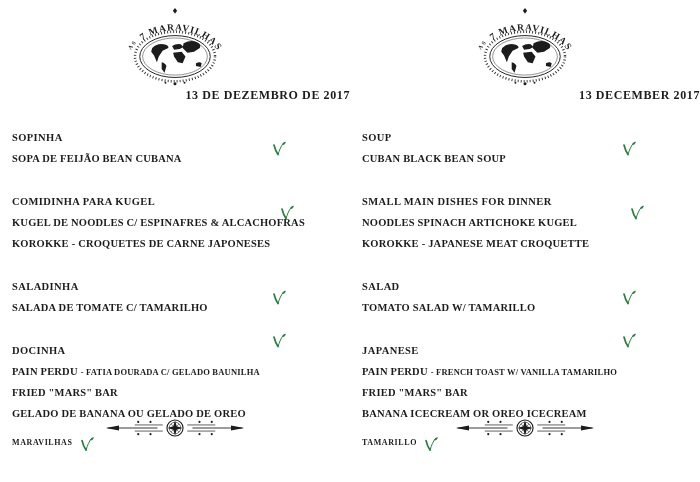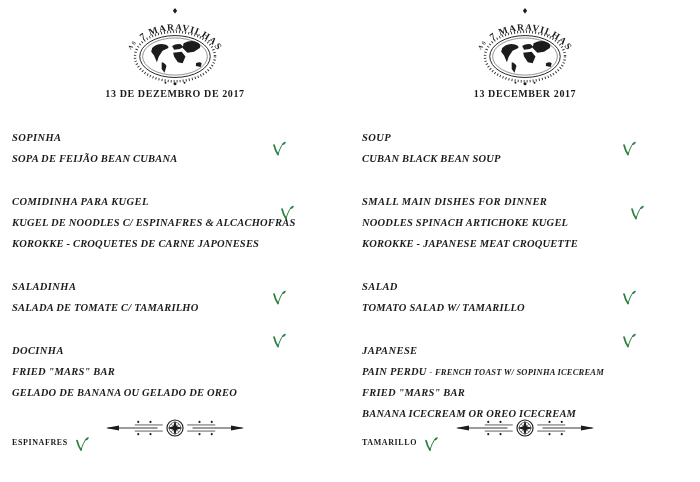--- a/index.html
+++ b/index.html
@@ -13,25 +13,25 @@
   .col { position:absolute; top:0; width:350px; height:482px; }
   .col-pt { left:0; }
   .col-en { left:350px; }
 
   .logo-wrap { margin-top:7px; text-align:center; height:80px; }
   .logo-svg { display:inline-block; }
   .arc-text { font-family:"Liberation Serif","DejaVu Serif",serif; font-weight:bold;
               font-size:10px; letter-spacing:1px; fill:var(--ink); }
   .logo-as { font-size:6px; }
 
-  .date { text-align:center; margin-top:1px; font-size:10px; font-weight:bold;
+  .date { text-align:right; margin-top:1px; font-size:12px; font-weight:bold;
           letter-spacing:.6px; }
 
   .sections { position:absolute; left:12px; width:320px; top:125px; }
-  .menu-section { margin-bottom:22px;font-style:italic; }
+  .menu-section { margin-bottom:22px; }
   .row { position:relative; height:21px; line-height:21px; white-space:nowrap; }
   .heading { font-size:10.5px; font-weight:bold; letter-spacing:.4px; }
   .item { font-size:10.5px; font-weight:bold; letter-spacing:.2px; }
   .sub { font-size:8.5px; font-weight:bold; letter-spacing:.2px; margin-left:3px; }
 
   .veg { position:absolute; left:260px; top:0; width:14px; height:16px; color:var(--green); }
   .veg.raised { top:-5px; }
 
   .divider-wrap { position:absolute; top:417px; left:0; width:350px; text-align:center; }
   .divider-svg { color:var(--ink); }
@@ -151,36 +151,39 @@
       </section>
 
       <section class="menu-section">
         <div class="row">
           <span class="heading">DOCINHA</span>
           <svg class="veg raised">
               <use href="#veg-sym"></use>
             </svg>
         </div>
         <div class="row">
+          <span class="item">PAIN PERDU</span><span class="sub">- FATIA DOURADA C/ GELADO BAUNILHA</span>
+        </div>
+        <div class="row">
           <span class="item">FRIED "MARS" BAR</span>
         </div>
         <div class="row">
           <span class="item">GELADO DE BANANA OU GELADO DE OREO</span>
         </div>
       </section>
     </div>
 
     <div class="divider-wrap">
       <svg class="divider-svg" width="140" height="22" viewBox="0 0 160 24">
           <use href="#divider-sym"></use>
         </svg>
     </div>
 
     <div class="footer">
-      <span class="footer-label">ESPINAFRES</span>
+      <span class="footer-label">MARAVILHAS</span>
       <svg class="veg-inline" viewBox="0 0 14 16">
           <use href="#veg-sym"></use>
         </svg>
     </div>
   </div>
 
   <div class="col col-en">
     <div class="logo-wrap">
       <svg class="logo-svg" width="118" height="80" viewBox="0 0 120 84">
         <path d="M60,1 l2.2,3 -2.2,3 -2.2,-3 z" class="map-fill"></path>
@@ -250,21 +253,21 @@
       </section>
 
       <section class="menu-section">
         <div class="row">
           <span class="heading">JAPANESE</span>
           <svg class="veg raised">
               <use href="#veg-sym"></use>
             </svg>
         </div>
         <div class="row">
-          <span class="item">PAIN PERDU</span><span class="sub">- FRENCH TOAST W/ SOPINHA ICECREAM</span>
+          <span class="item">PAIN PERDU</span><span class="sub">- FRENCH TOAST W/ VANILLA TAMARILHO</span>
         </div>
         <div class="row">
           <span class="item">FRIED "MARS" BAR</span>
         </div>
         <div class="row">
           <span class="item">BANANA ICECREAM OR OREO ICECREAM</span>
         </div>
       </section>
     </div>
 

